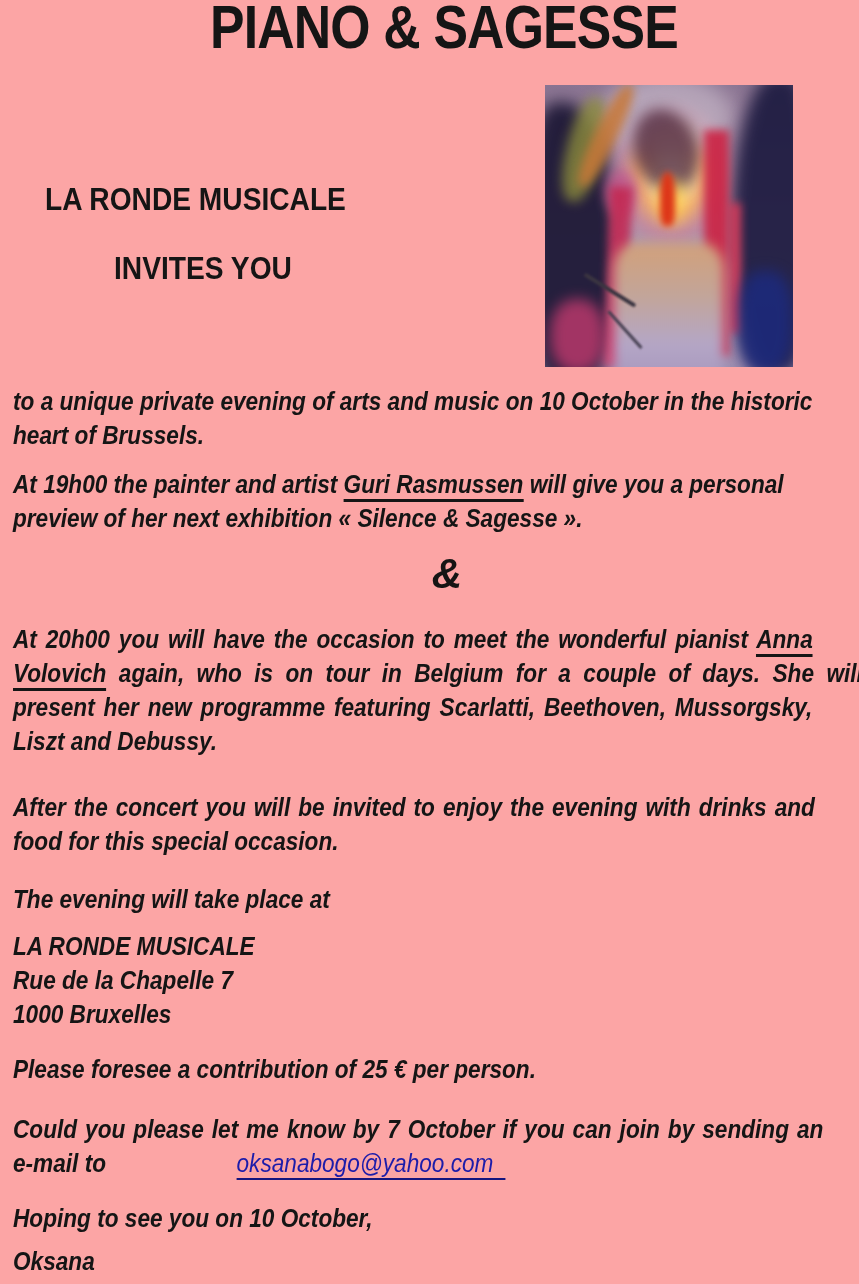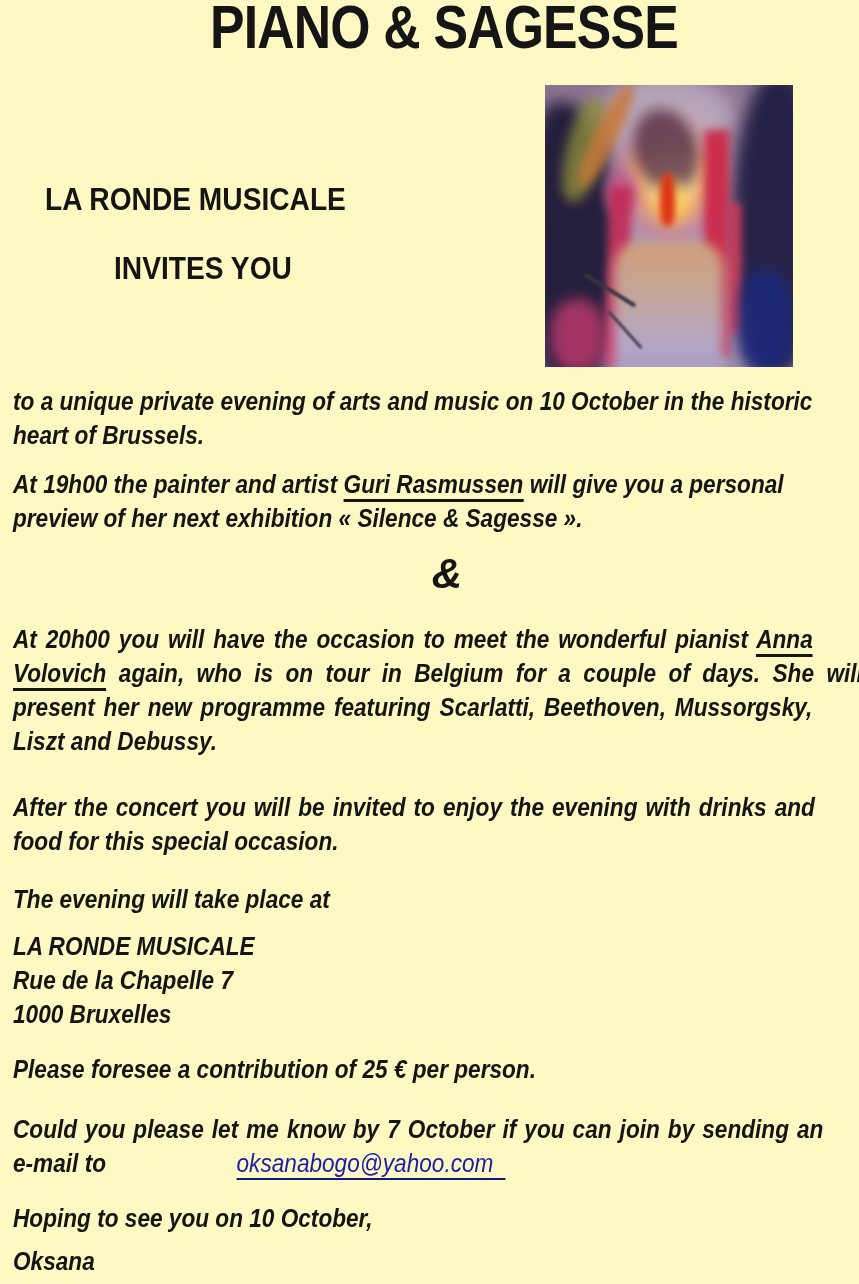--- a/index.html
+++ b/index.html
@@ -1,18 +1,18 @@
 <!DOCTYPE html>
 <html><head>
 <meta charset="utf-8">
 <style>
   html,body { margin:0; padding:0; background:#ffffff; }
   .page {
     position:relative; width:859px; height:1284px;
-    background:#fef9c3; overflow:hidden;
+    background:#fca5a5; overflow:hidden;
     font-family:"Liberation Sans", sans-serif;
     color:#151515;
   }
   
   .hline { position:absolute; white-space:pre; font-weight:bold; line-height:1.15; }
   .title  { left:210px; top:-9px;  font-size:62px; letter-spacing:-1px; transform:scaleX(.835); transform-origin:0 0; }
   .org    { left:45px;  top:181px; font-size:32px; transform:scaleX(.88); transform-origin:0 0; }
   .invite { left:114px; top:250px; font-size:32px; transform:scaleX(.88); transform-origin:0 0; }
 
   

